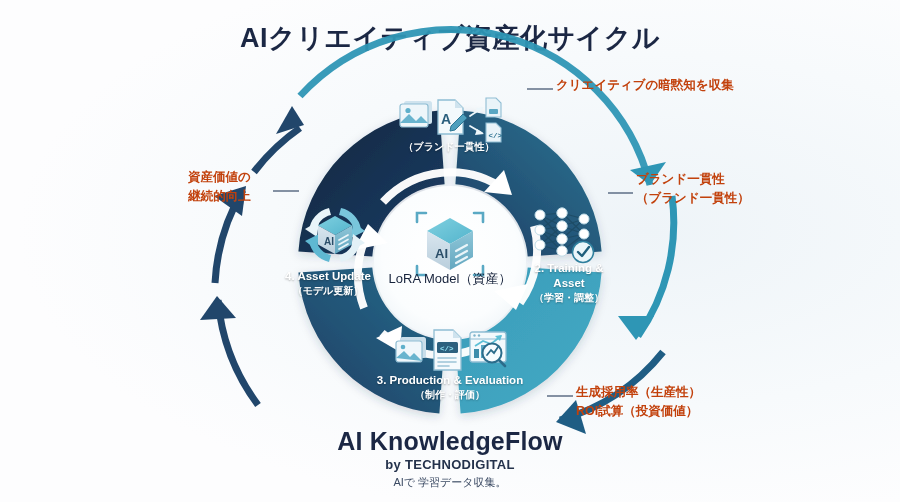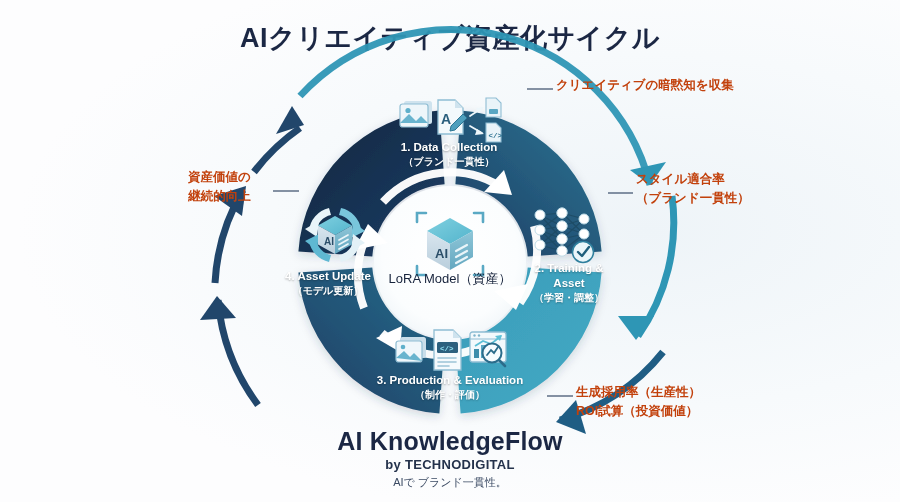--- a/index.html
+++ b/index.html
@@ -361,21 +361,20 @@
       <g stroke="#eaf5f9" stroke-width="1.7" stroke-linecap="round">
         <line x1="4" y1="5" x2="13" y2="0"></line>
         <line x1="4" y1="9.5" x2="13" y2="4.5"></line>
         <line x1="4" y1="14" x2="13" y2="9"></line>
       </g>
     </g>
   </svg>
 </div>
 
 <div class="node-label n1">
-  <span class="en">1. Data Collection</span>
   <span class="jp">（ブランド一貫性）</span>
 </div>
 <div class="node-label n2">
   <span class="en">2. Training &amp;</span>
   <span class="en">Asset</span>
   <span class="jp">（学習・調整）</span>
 </div>
 <div class="node-label n3">
   <span class="en">3. Production &amp; Evaluation</span>
   <span class="jp">（制作・評価）</span>
@@ -387,33 +386,33 @@
 
 <div class="hub-label">LoRA Model（資産）</div>
 
 <div class="rule r1"></div>
 <div class="callout right c-collect">
   <div>クリエイティブの暗黙知を収集</div>
 </div>
 
 <div class="rule r2"></div>
 <div class="callout right c-style">
-  <div>スタイル適合率</div>
+  <div>ブランド一貫性</div>
   <div>（ブランド一貫性）</div>
 </div>
 
 <div class="rule r3"></div>
 <div class="callout right c-roi">
   <div>生成採用率（生産性）</div>
   <div>ROI試算（投資価値）</div>
 </div>
 
 <div class="rule r4"></div>
 <div class="callout left c-value">
   <div>資産価値の</div>
   <div>継続的向上</div>
 </div>
 
 <div class="footer">
   <div class="brand">AI KnowledgeFlow</div>
   <div class="by">by TECHNODIGITAL</div>
-  <div class="tag">AIで ブランド一貫性。</div>
+  <div class="tag">AIで 学習データ収集。</div>
 </div>
 
 </body></html>

